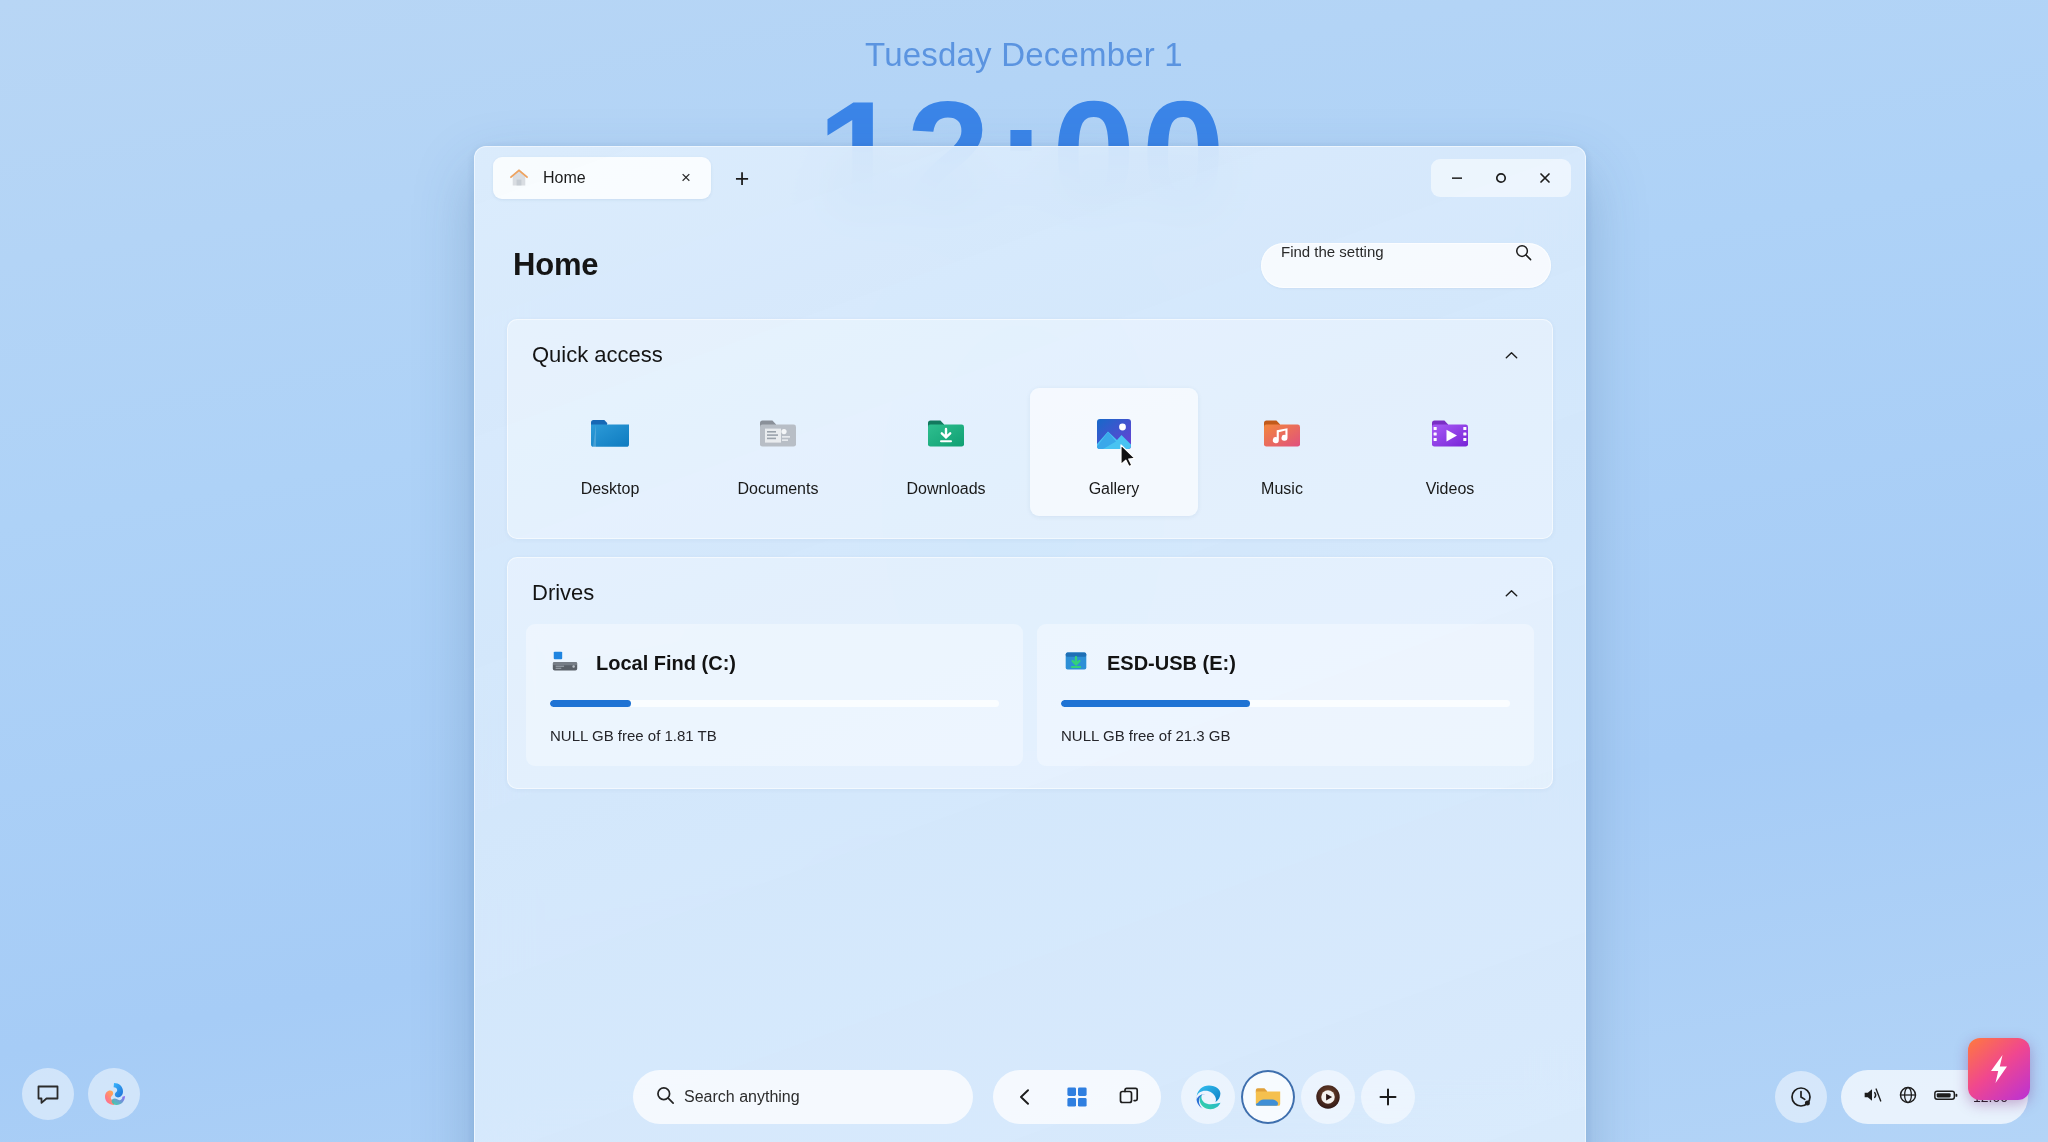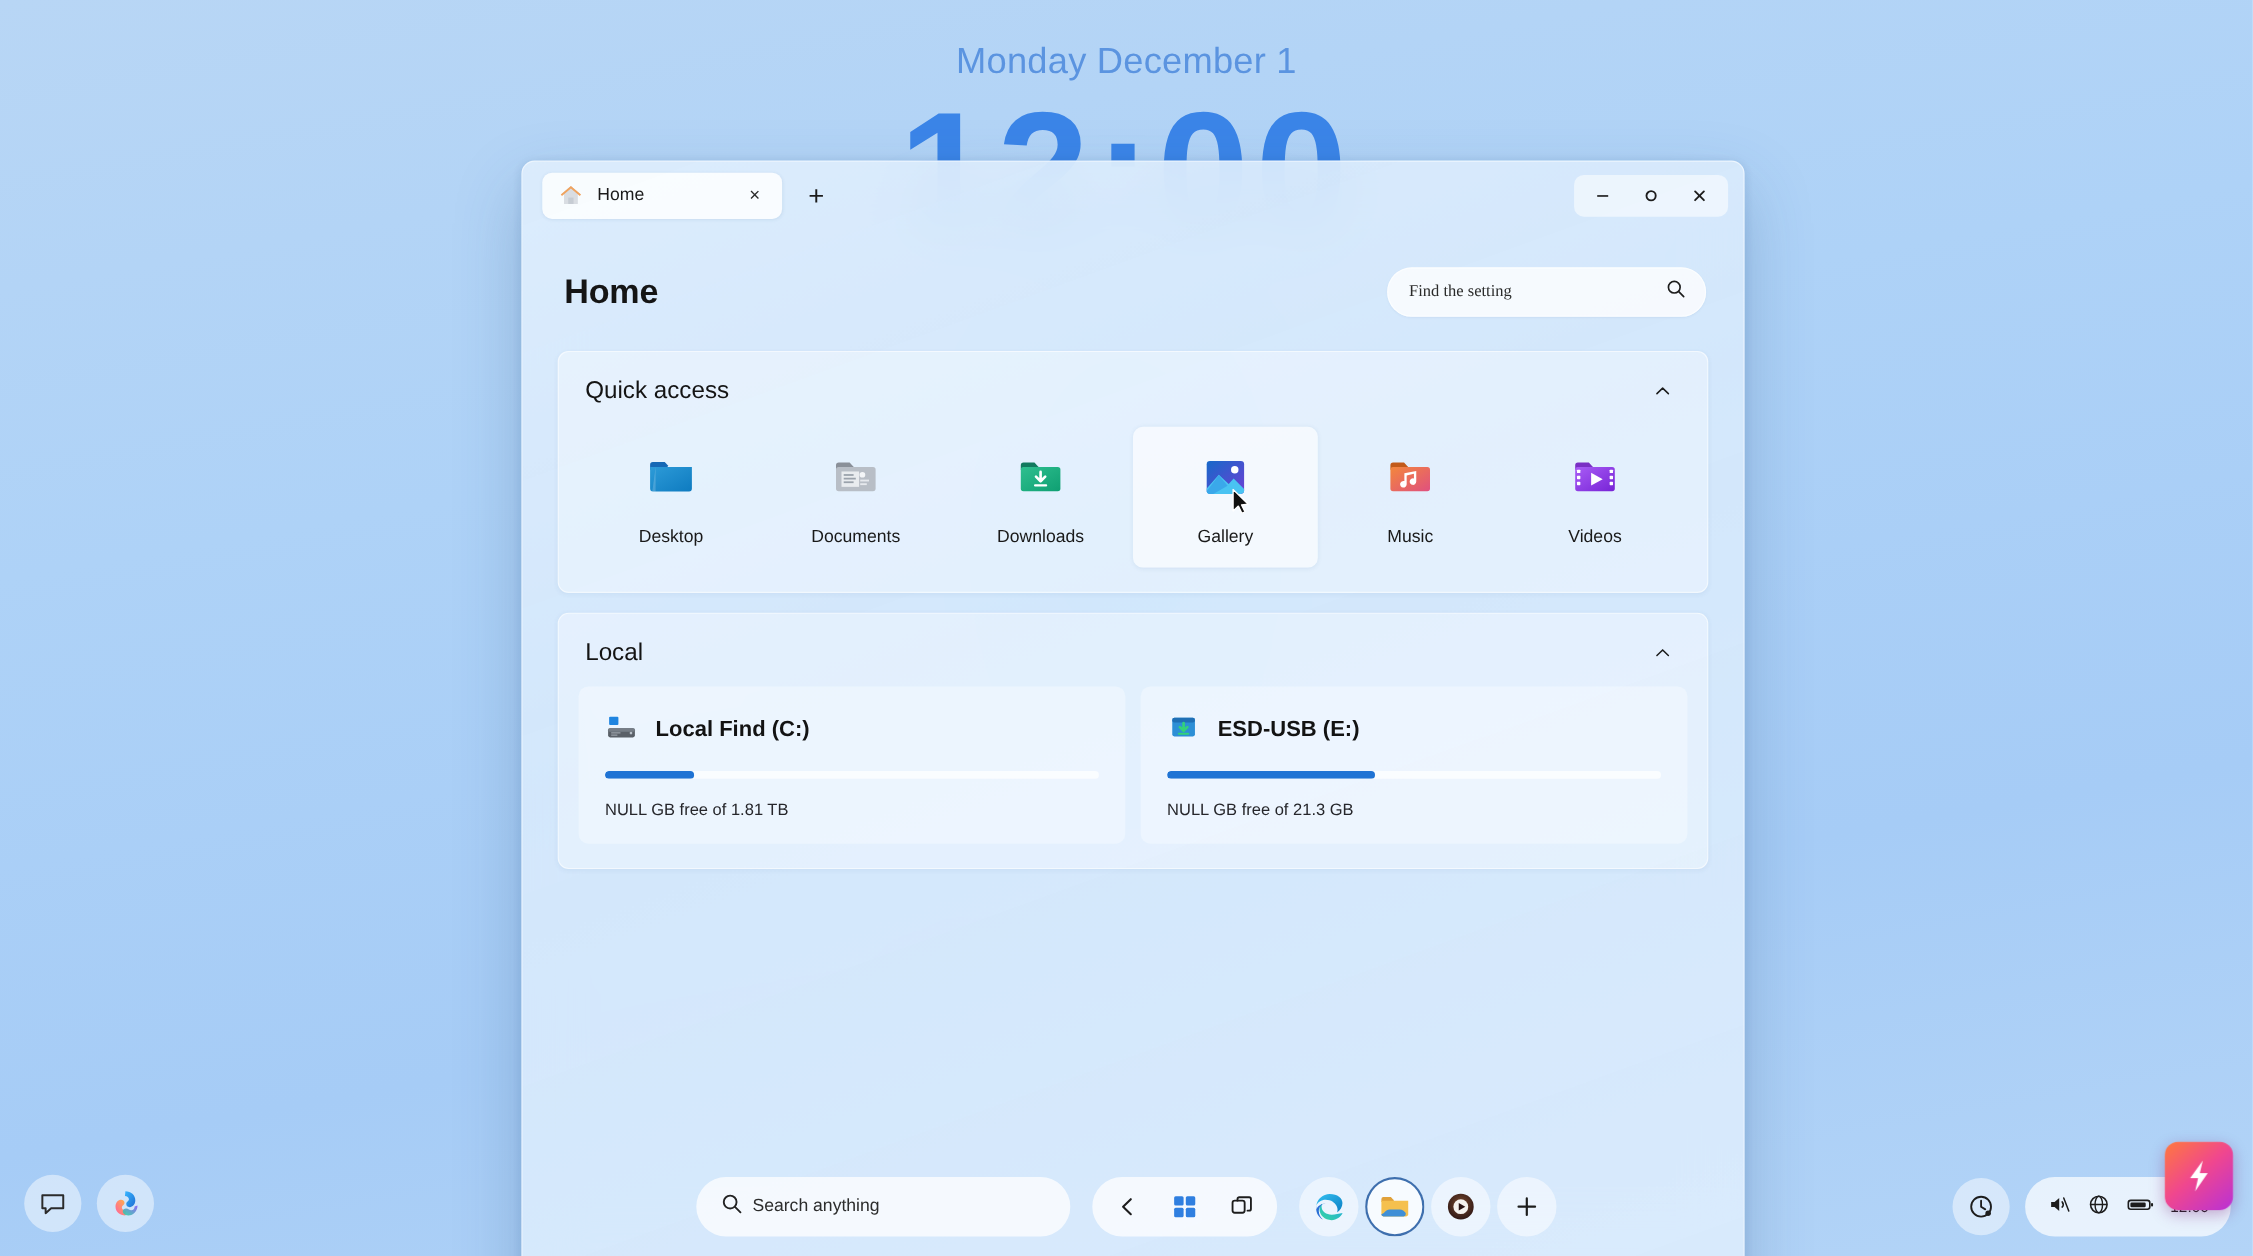--- a/index.html
+++ b/index.html
@@ -112,27 +112,26 @@
   }
 
   
   .header-row {
     display: flex; align-items: center; justify-content: space-between;
     padding: 20px 34px 0 38px;
     height: 92px;
   }
   .page-title { font-size: 31px; font-weight: 600; color: #151515; letter-spacing: -.2px; }
   .search-box {
-    display: flex; align-items: center;
+    display: flex; align-items: flex-start;
     width: 290px; height: 45px;
     background: rgba(255,255,255,.78);
     border-radius: 23px;
     padding: 0 18px 0 20px;
     box-shadow: inset 0 0 0 1px rgba(255,255,255,.6), 0 1px 2px rgba(60,100,150,.08);
-    font-family: Liberation Serif, serif;
   }
   .search-box .ph { flex: 1 1 auto; font-size: 15px; color: #2a2a2a; }
   .search-box .mag { flex: 0 0 auto; color: #1d1d1d; }
 
   
   .content { padding: 18px 32px 0 32px; }
   .card {
     background: rgba(255,255,255,.36);
     border: 1px solid rgba(255,255,255,.55);
     border-radius: 10px;
@@ -265,21 +264,21 @@
     box-shadow: 0 4px 14px rgba(120,30,120,.35);
     z-index: 40;
   }
 </style>
 </head>
 <body>
 
 <div id="wallpaper-glow"></div>
 
 <div id="desktop-clock">
-  <div class="date">Monday December 1</div>
+  <div class="date">Tuesday December 1</div>
   <div class="time">12:00</div>
 </div>
 
 <div id="explorer-window">
 
   <div class="titlebar">
     <div class="tab">
       <span class="home-icon">
         <svg viewBox="0 0 24 24" width="24" height="24">
           <path d="M12 3.2 3.6 10.3h2.1v9.1h12.6v-9.1h2.1z" fill="#d9dde2"></path>
@@ -449,21 +448,21 @@
               <path d="M20.5 19.8 31 25.6l-10.5 5.8z" fill="#fff"></path>
             </svg>
           </span>
           <span class="qa-label">Videos</span>
         </div>
       </div>
     </div>
 
     <div class="card">
       <div class="card-head">
-        <span class="title">Local</span>
+        <span class="title">Drives</span>
         <span class="chev">
           <svg width="17" height="17" viewBox="0 0 18 18">
               <path d="M3.5 11.5 9 6.2l5.5 5.3" fill="none" stroke="currentColor" stroke-width="1.5" stroke-linecap="round" stroke-linejoin="round"></path>
             </svg>
         </span>
       </div>
       <div class="drive-row">
 
         <div class="drive-card">
           <div class="drive-head">

